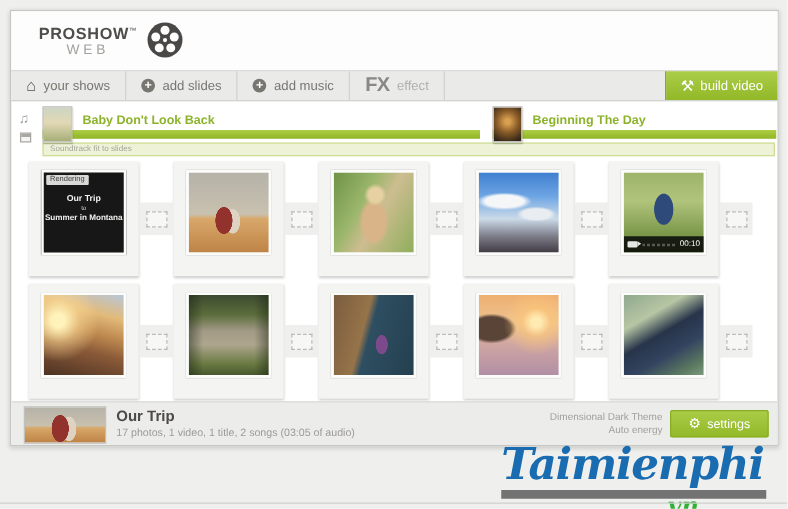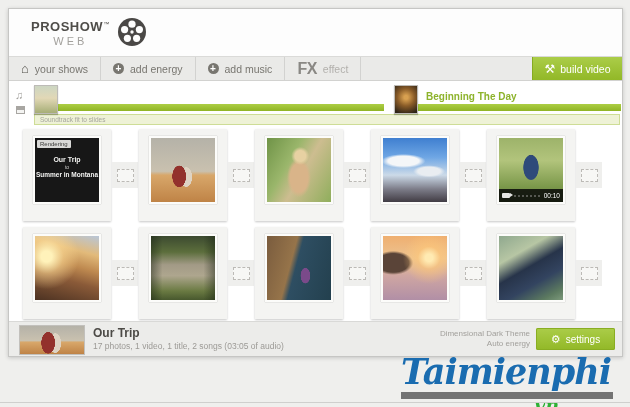--- a/index.html
+++ b/index.html
@@ -199,40 +199,41 @@
     </div>
   </div>
 
   <div class="toolbar">
     <div class="tb-item">
       <span class="home-glyph">⌂</span>
       <span class="lbl">your shows</span>
     </div>
     <div class="tb-item">
       <span class="plus-glyph">+</span>
-      <span class="lbl">add energy</span>
+      <span class="lbl">add slides</span>
     </div>
     <div class="tb-item">
       <span class="plus-glyph">+</span>
       <span class="lbl">add music</span>
     </div>
     <div class="tb-item fx">
       <span class="fx-glyph">FX</span>
       <span class="lbl">effect</span>
     </div>
     <div class="build-btn">
       <span class="build-glyph">⚒</span>
       <span>build video</span>
     </div>
   </div>
 
   <span class="lane-icon music-glyph">♫</span>
   <span class="lane-icon slate-glyph"></span>
 
   <div class="track-thumb art-track-0 t0"></div>
+  <div class="track-title t0">Baby Don't Look Back</div>
   <div class="track-bar t0"></div>
 
   <div class="track-thumb art-track-1 t1"></div>
   <div class="track-title t1">Beginning The Day</div>
   <div class="track-bar t1"></div>
 
   <div class="timing-bar">
     <span>Soundtrack fit to slides</span>
   </div>
 

